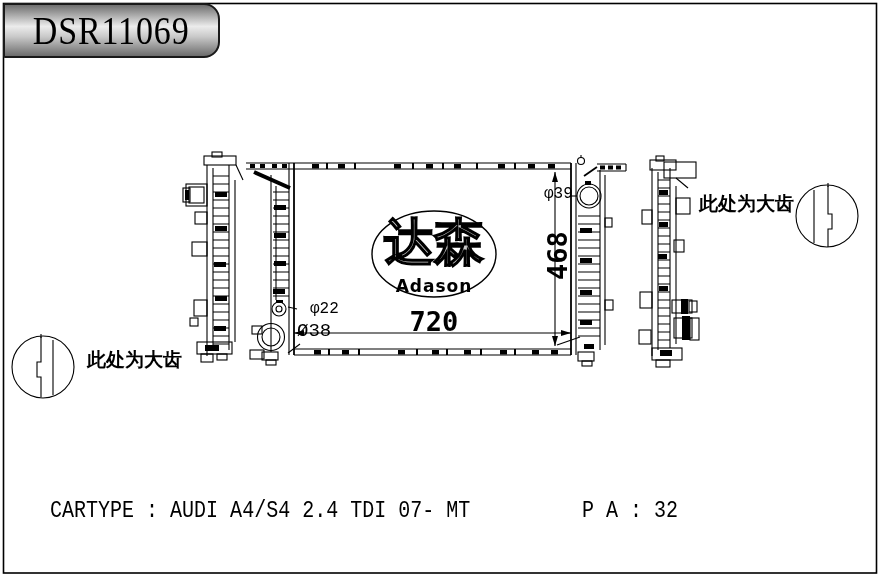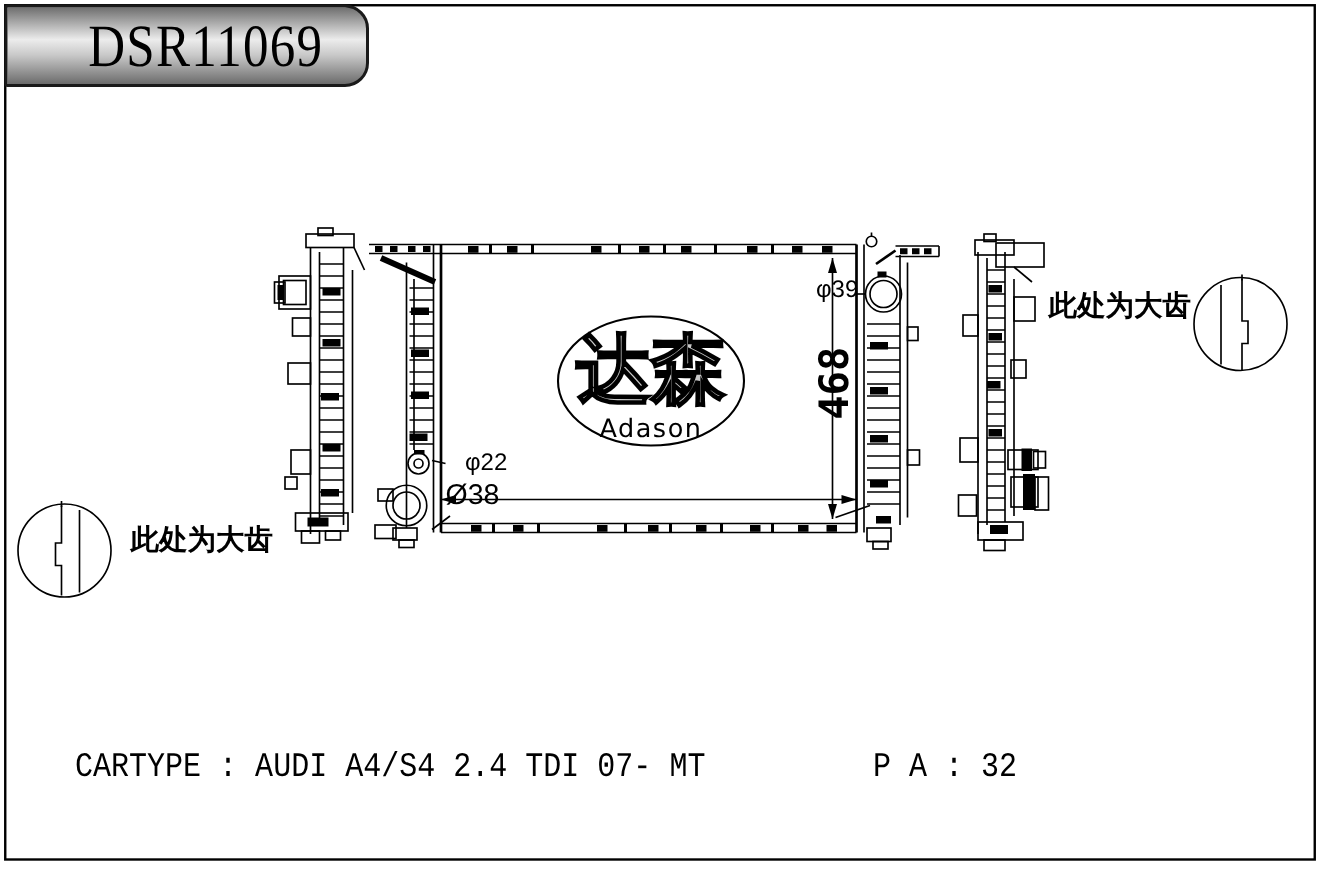--- a/index.html
+++ b/index.html
@@ -6,29 +6,29 @@
   #page{position:relative;width:880px;height:582px;background:#ffffff;overflow:hidden;
         font-family:"Liberation Sans",sans-serif;}
   svg{position:absolute;left:0;top:0;}
   .ln{stroke:#000;fill:none;stroke-width:1.1;}
   .ln2{stroke:#000;fill:none;stroke-width:1.8;}
   .fb{fill:#000;stroke:none;}
   .t{position:absolute;color:#000;white-space:pre;}
   .badge{position:absolute;left:3px;top:3px;width:213px;height:51px;
          border:2px solid #1a1a1a;border-radius:2px 16px 16px 2px;
          background:linear-gradient(180deg,#6f6f6f 0%,#ececec 42%,#c9c9c9 62%,#6c6c6c 100%);
-         display:flex;align-items:center;justify-content:center;padding-left:26px;}
+         display:flex;align-items:center;justify-content:center;}
   .badge span{font-family:"Liberation Serif",serif;font-size:40px;color:#000;
               transform:scaleX(0.85);letter-spacing:1px;}
   .spec{font-family:"Liberation Mono",monospace;font-size:23px;line-height:28px;
         transform:scaleX(0.87);transform-origin:0 0;}
   .dim{font-family:"DejaVu Sans Mono",monospace;font-weight:bold;}
-  .small-dim{font-family:Liberation Sans, sans-serif;}
+  .small-dim{font-family:Liberation Mono, monospace;}
   .cjk{font-family:Liberation Mono, monospace;font-weight:bold;}
-  .logo-cn{font-family:Liberation Sans, sans-serif;font-weight:bold;font-size:50px;line-height:1;
+  .logo-cn{font-family:Liberation Mono, monospace;font-weight:bold;font-size:50px;line-height:1;
            color:#c9c9c9;-webkit-text-stroke:1.5px #000;text-align:center;}
   .logo-en{font-family:"DejaVu Sans",sans-serif;font-size:17px;text-align:center;letter-spacing:1px;}
 </style>
 </head>
 <body>
 
 <div id="page">
 
   <svg width="880" height="582" viewBox="0 0 880 582">
 
@@ -168,22 +168,23 @@
       <path class="ln" d="M828,186V214h4v15h-4V247"></path>
       <line x1="828" y1="183" x2="828" y2="187" class="ln"></line>
     </g>
   </svg>
 
   <div class="badge">
     <span>DSR11069</span>
   </div>
 
   <div class="t logo-cn" style="left:366px;top:221px;width:136px;">达森</div>
-  <div class="t logo-en" style="left:384px;top:276px;width:100px;">Adason</div>
-
+  <div class="t logo-en" style="left:384px;top:276px;width:100px;font-weight:bold;">Adason</div>
+
+  <div class="t dim" style="left:398px;top:306px;width:72px;text-align:center;font-size:27px;">720</div>
   <div class="t dim" style="left:524px;top:242px;width:62px;height:27px;text-align:center;font-size:27px;transform:rotate(-90deg);">468</div>
   <div class="t small-dim" style="left:544px;top:185px;font-size:16px;">φ39</div>
   <div class="t small-dim" style="left:310px;top:300px;font-size:16px;">φ22</div>
   <div class="t small-dim" style="left:297px;top:320px;font-size:19px;">Ø38</div>
 
   <div class="t cjk" style="left:87px;top:347px;font-size:19px;">此处为大齿</div>
   <div class="t cjk" style="left:699px;top:191px;font-size:19px;">此处为大齿</div>
 
   <div class="t spec" style="left:50px;top:441px;">
     <div>CARTYPE : AUDI A4/S4 2.4 TDI 07- MT</div>

